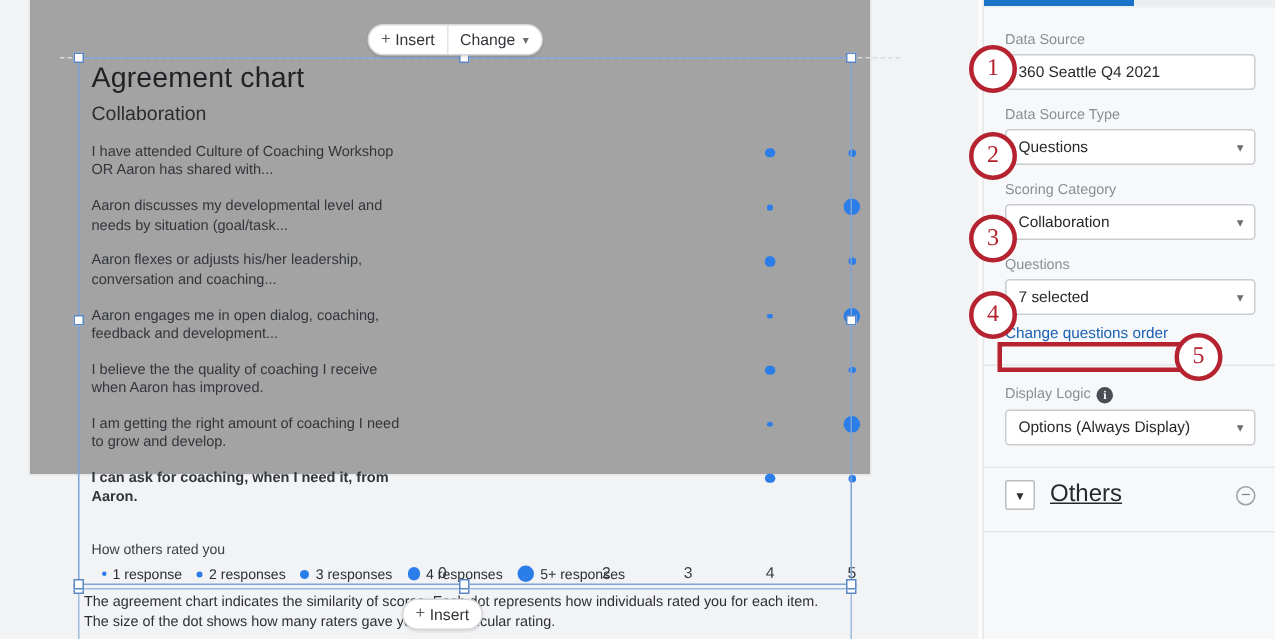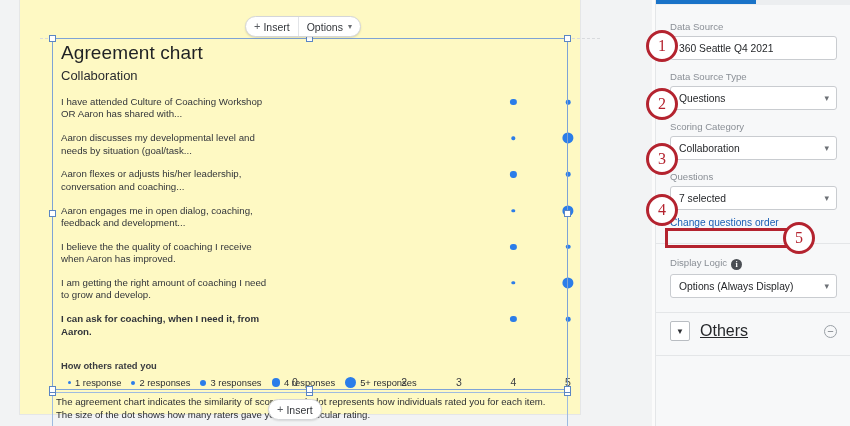--- a/index.html
+++ b/index.html
@@ -10,22 +10,22 @@
     background: #ffffff;
   }
   #root { position: relative; width: 850px; height: 426px; background: #fbfbfb; }
 
   
   .workspace {
     position: absolute; left: 0; top: 0; width: 652px; height: 426px;
     background: #f2f3f4; overflow: hidden;
   }
   .page {
-    position: absolute; left: 20px; top: 0; width: 560px; height: 414px;
-    background: #fef9c3; box-shadow: 0 0 0 1px rgba(0,0,0,.05);
+    position: absolute; left: 20px; top: 0; width: 560px; height: 316px;
+    background: #a3a3a3; box-shadow: 0 0 0 1px rgba(0,0,0,.05);
   }
 
   
   .pill {
     position: absolute; display: flex; align-items: stretch;
     background: #fff; border: 1px solid #d4d6d9; border-radius: 14px;
     height: 21px; font-size: 10.5px; color: #32353a;
     box-shadow: 0 1px 2px rgba(0,0,0,.12); z-index: 40; white-space: nowrap;
   }
   .pill .seg {
@@ -94,21 +94,21 @@
     transform: translate(-50%, -50%);
   }
 
   .xaxis { position: absolute; left: 0; top: 338px; width: 516px; height: 16px; }
   .xtick {
     position: absolute; font-size: 10.5px; color: #3b3d41;
     transform: translateX(-50%); top: 0;
   }
 
   .legend-title {
-    position: absolute; left: 9px; top: 322px; font-size: 9.4px; color: #3b3d41; font-weight: bold;
+    position: absolute; left: 9px; top: 322px; font-size: 9.4px; color: #3b3d41;
   }
   .legend { position: absolute; left: 16px; top: 339px; display: flex; align-items: center; gap: 4px; }
   .lg-item { display: flex; align-items: center; gap: 4px; margin-right: 6px; }
   .lg-dot { border-radius: 50%; background: #2b7de9; flex: none; }
   .lg-text { font-size: 9.4px; color: #2d2f33; }
 
   
   .caption {
     position: absolute; left: 36px; top: 395px; width: 512px;
     font-size: 9.6px; line-height: 13.2px; color: #2d2f33; z-index: 15;
@@ -291,21 +291,21 @@
         <span class="handle h-mt"></span>
       </div>
     </div>
 
     <div class="pill" id="pill-top">
       <div class="seg">
         <span class="plus">+</span>
         <span>Insert</span>
       </div>
       <div class="seg">
-        <span>Options</span>
+        <span>Change</span>
         <span class="caret-s">▾</span>
       </div>
     </div>
 
     <div class="pill" id="pill-bottom">
       <div class="seg">
         <span class="plus">+</span>
         <span>Insert</span>
       </div>
     </div>

